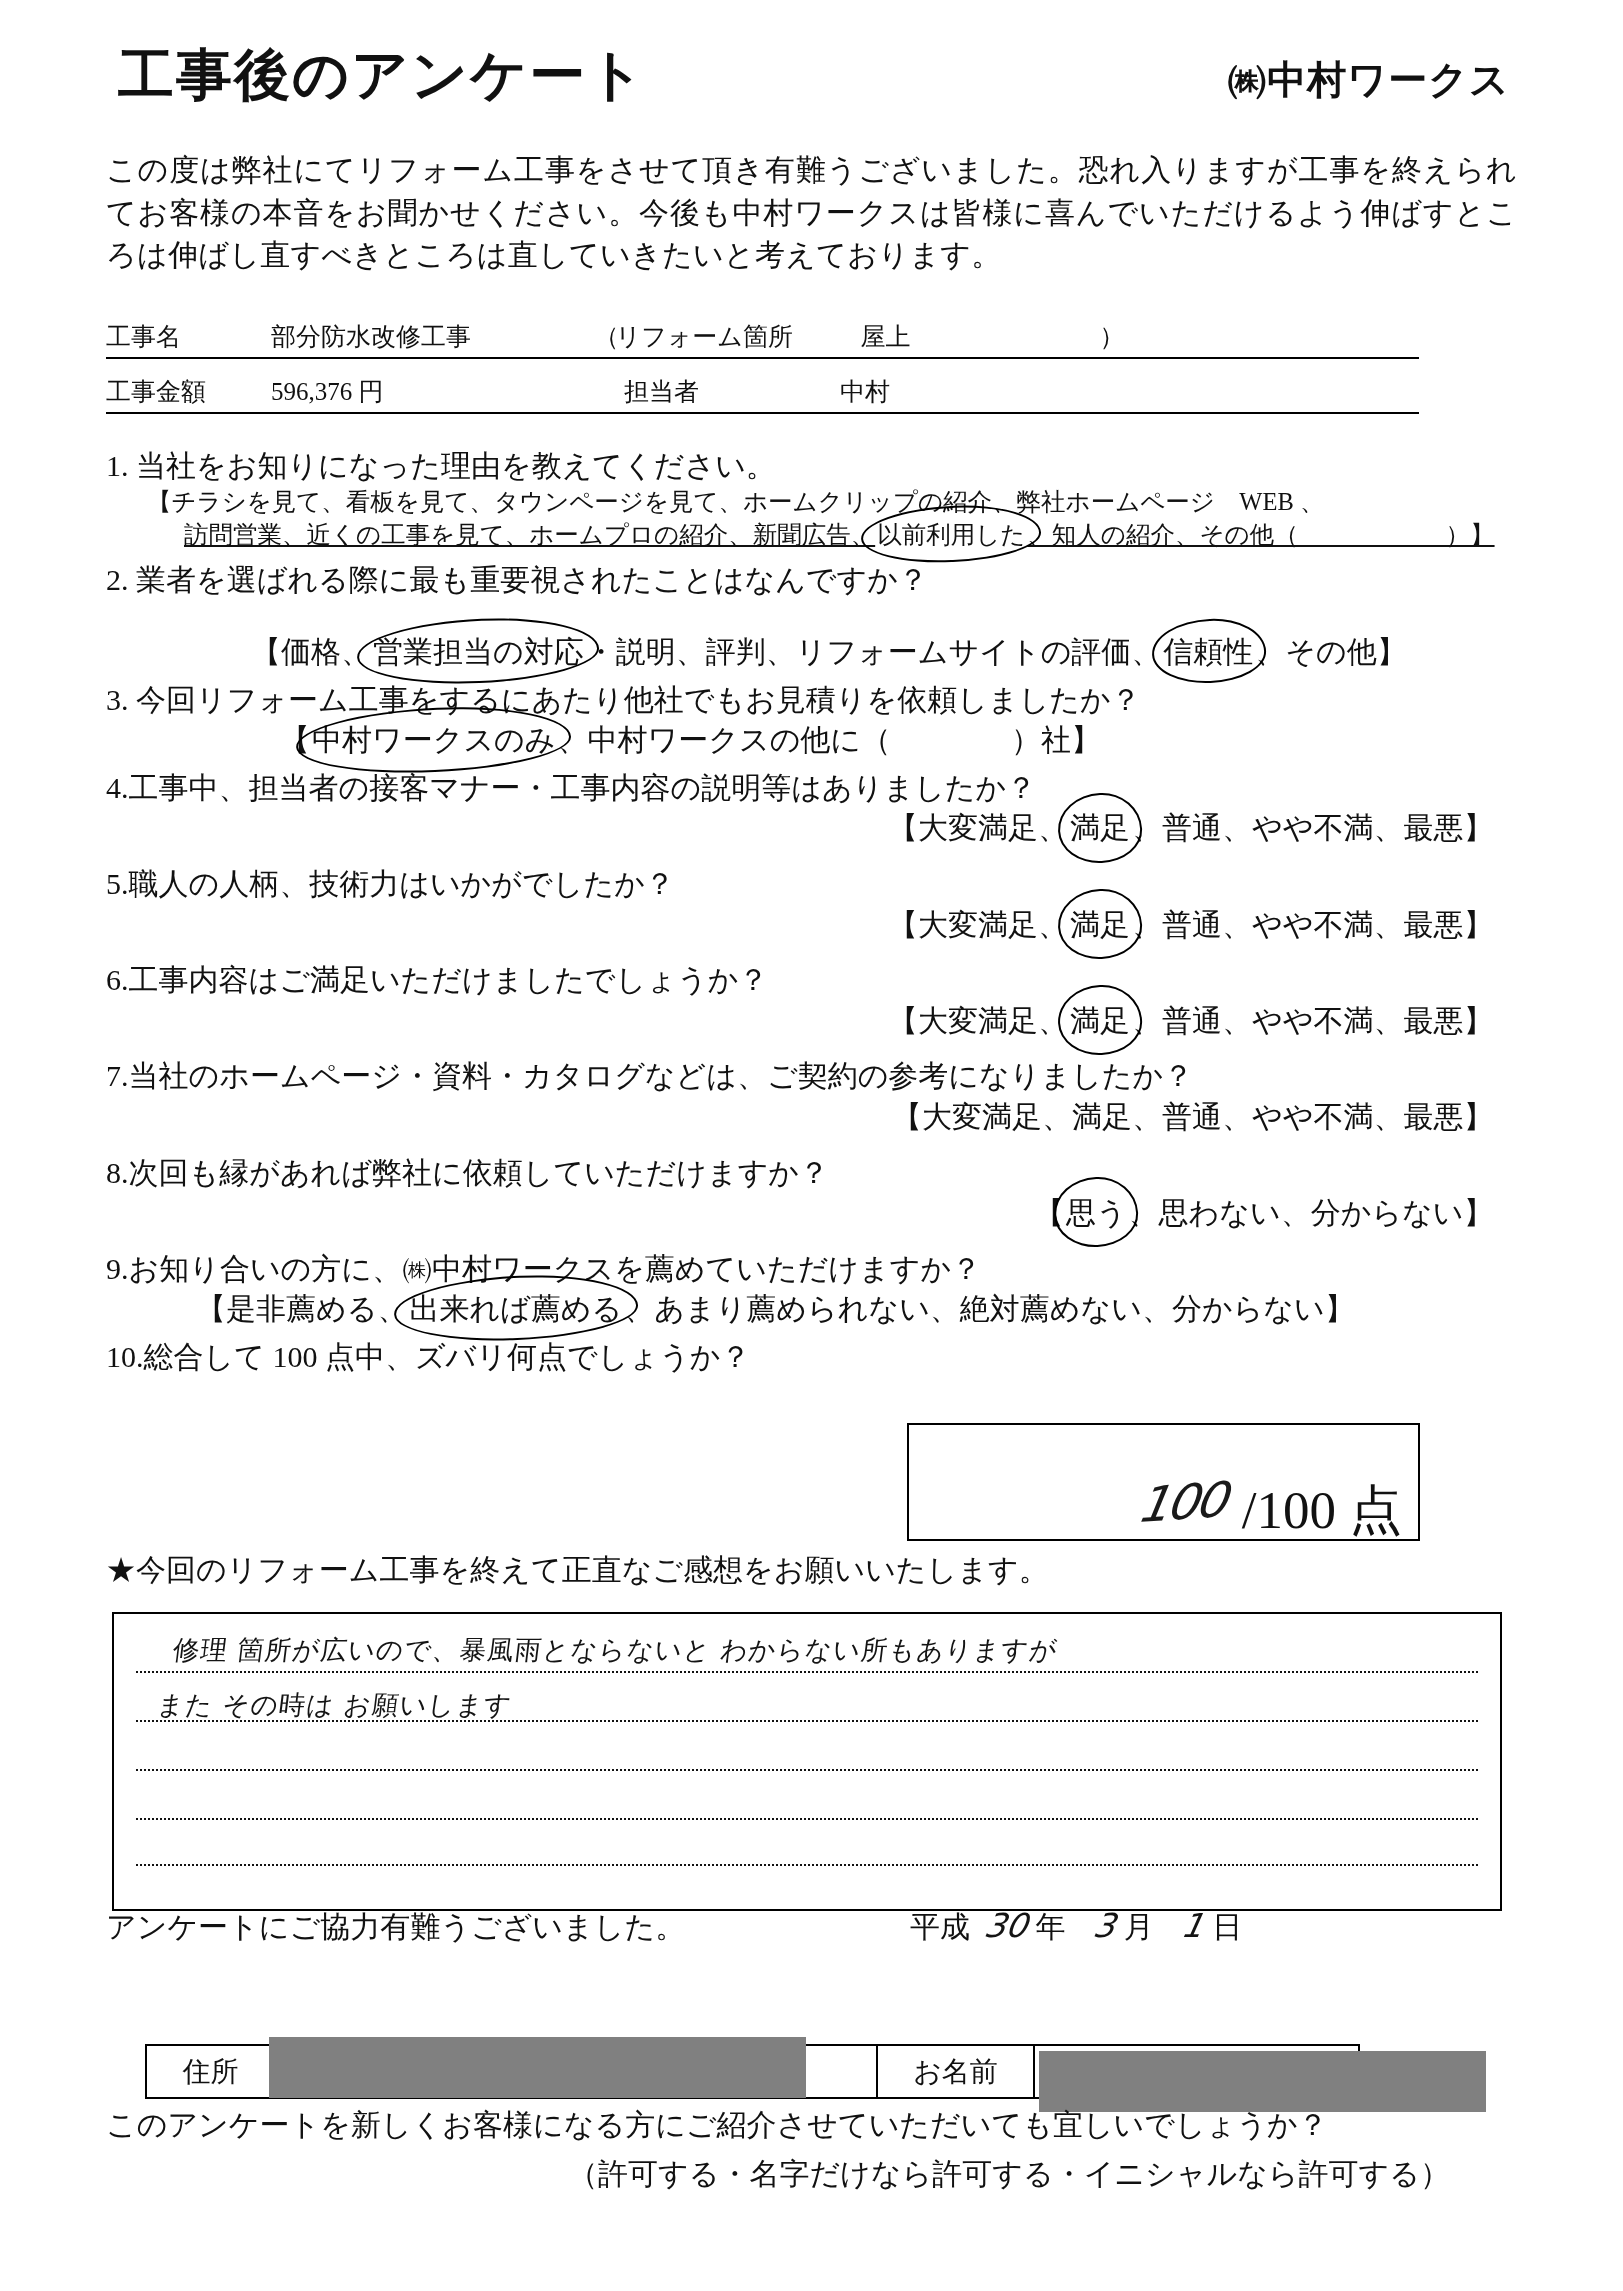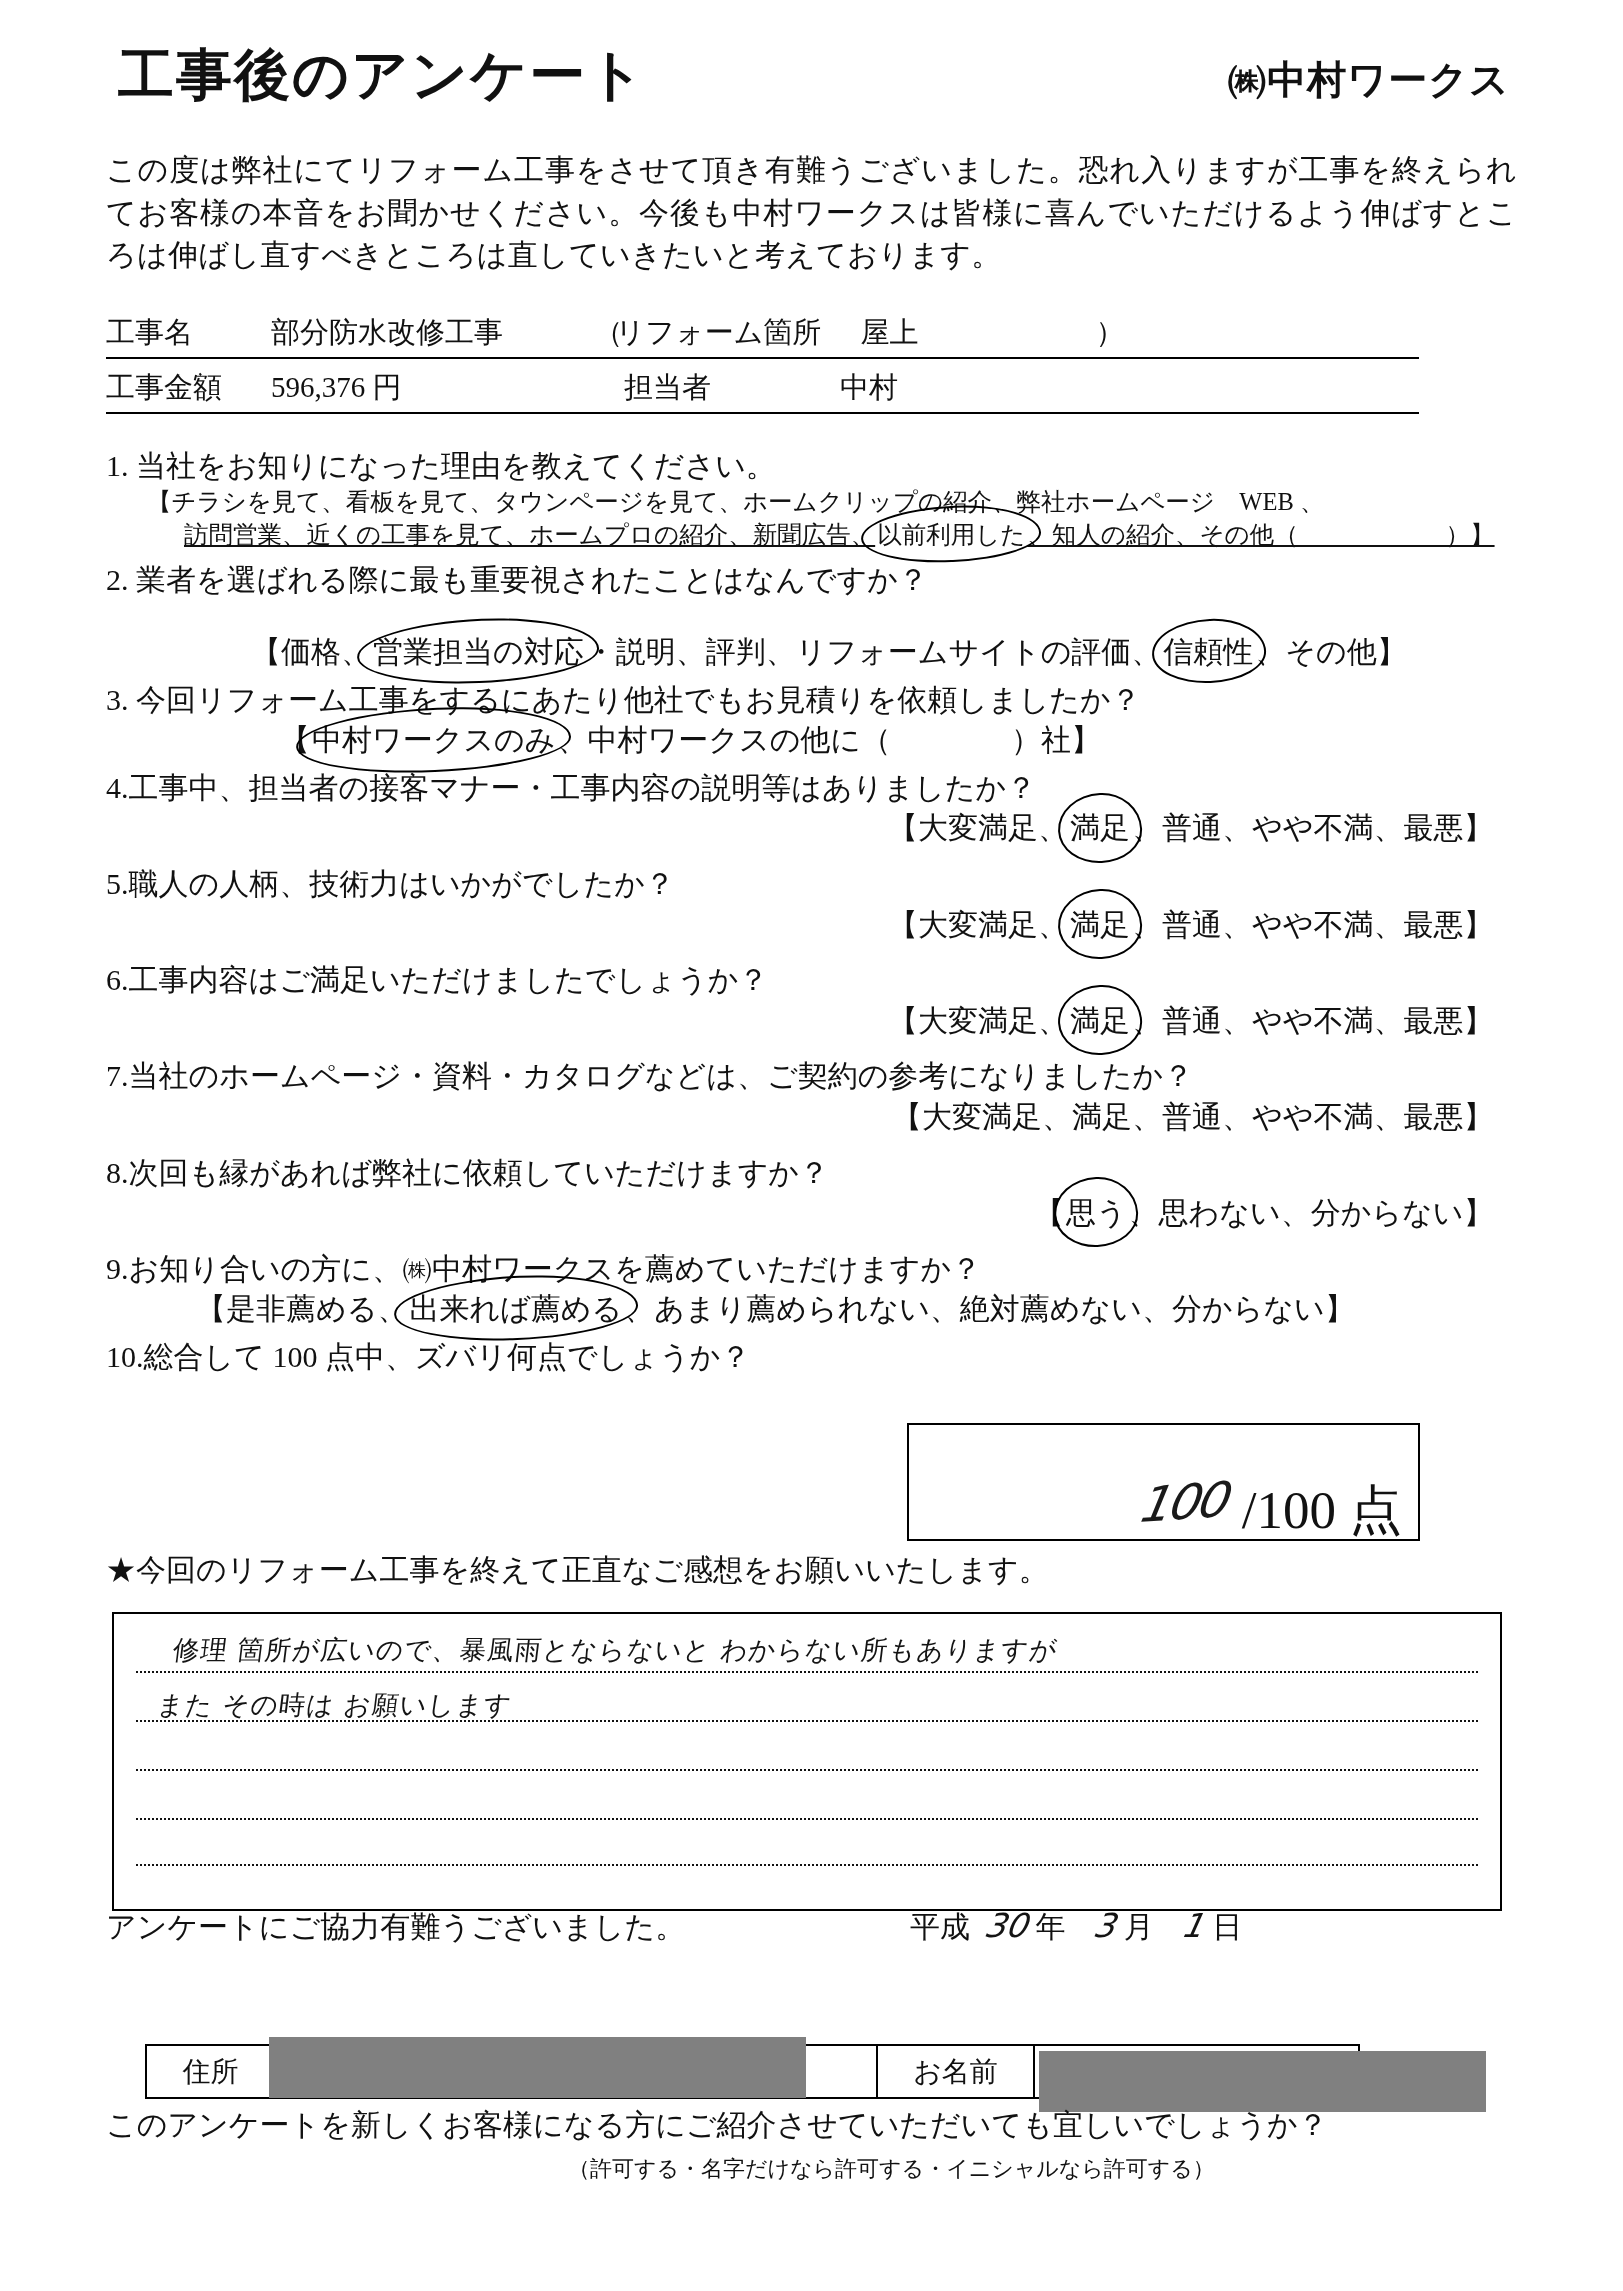--- a/index.html
+++ b/index.html
@@ -62,21 +62,21 @@
     position: absolute;
     left: 106px;
     top: 304px;
     width: 1313px;
   }
   .info-row {
     display: flex;
     align-items: flex-end;
     height: 53px;
     border-bottom: 2.5px solid #000;
-    font-size: 29px;
+    font-size: 25px;
   }
   .info-row > div { padding-bottom: 3.9px; }
   .info-label { width: 165px; }
   .info-value-a { width: 323px; }
   .info-paren-open { width: 21.6px; }
   .info-sub-label { width: 245px; margin-top: 36px; }
   .info-value-b { width: 235px; }
   .info-paren-close { width: 29px; text-align: right;}
   .info-label2 { width: 165px; }
   .info-value2 { width: 353px; }
@@ -258,21 +258,21 @@
     position: absolute;
     left: 106px;
     top: 2105px;
     font-size: 30px;
     white-space: nowrap;
   }
   #consent-options {
     position: absolute;
     left: 568px;
     top: 2154px;
-    font-size: 22px;
+    font-size: 30px;
     white-space: nowrap;
   }
 </style>
 </head>
 <body>
 
 <div id="page">
 
   <div id="header-row">
     <div id="doc-title">工事後のアンケート</div>

